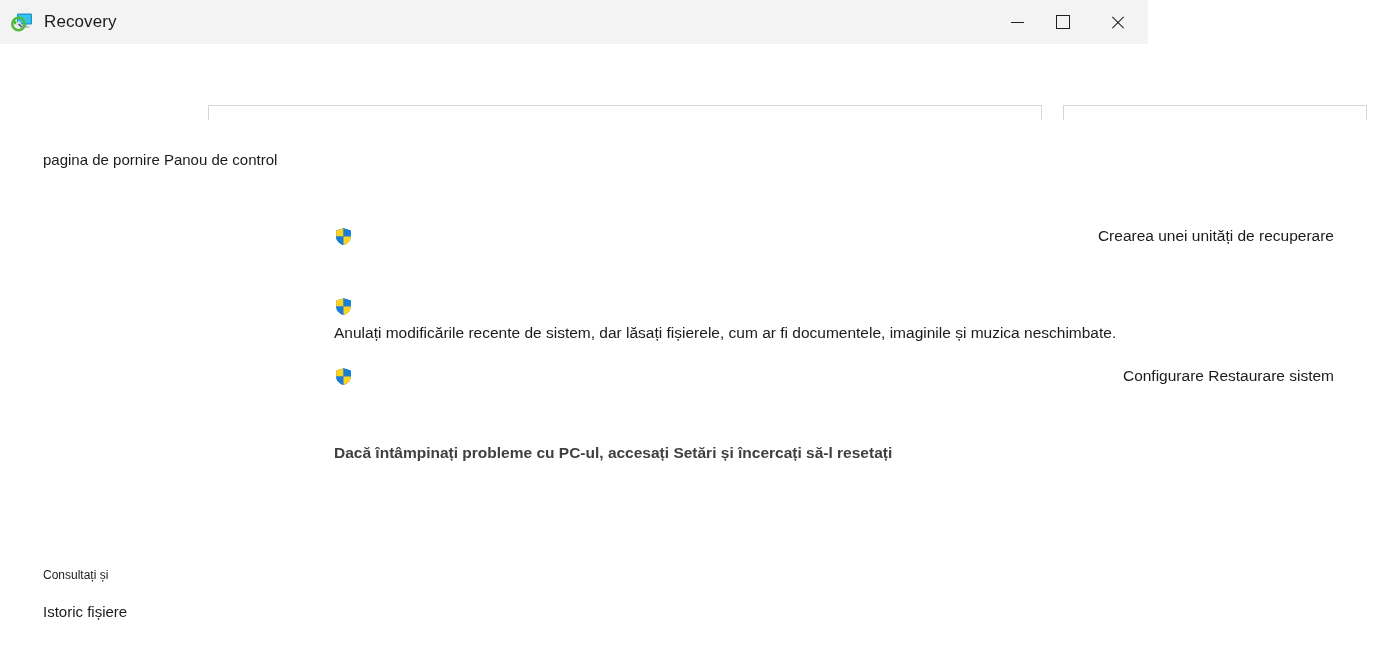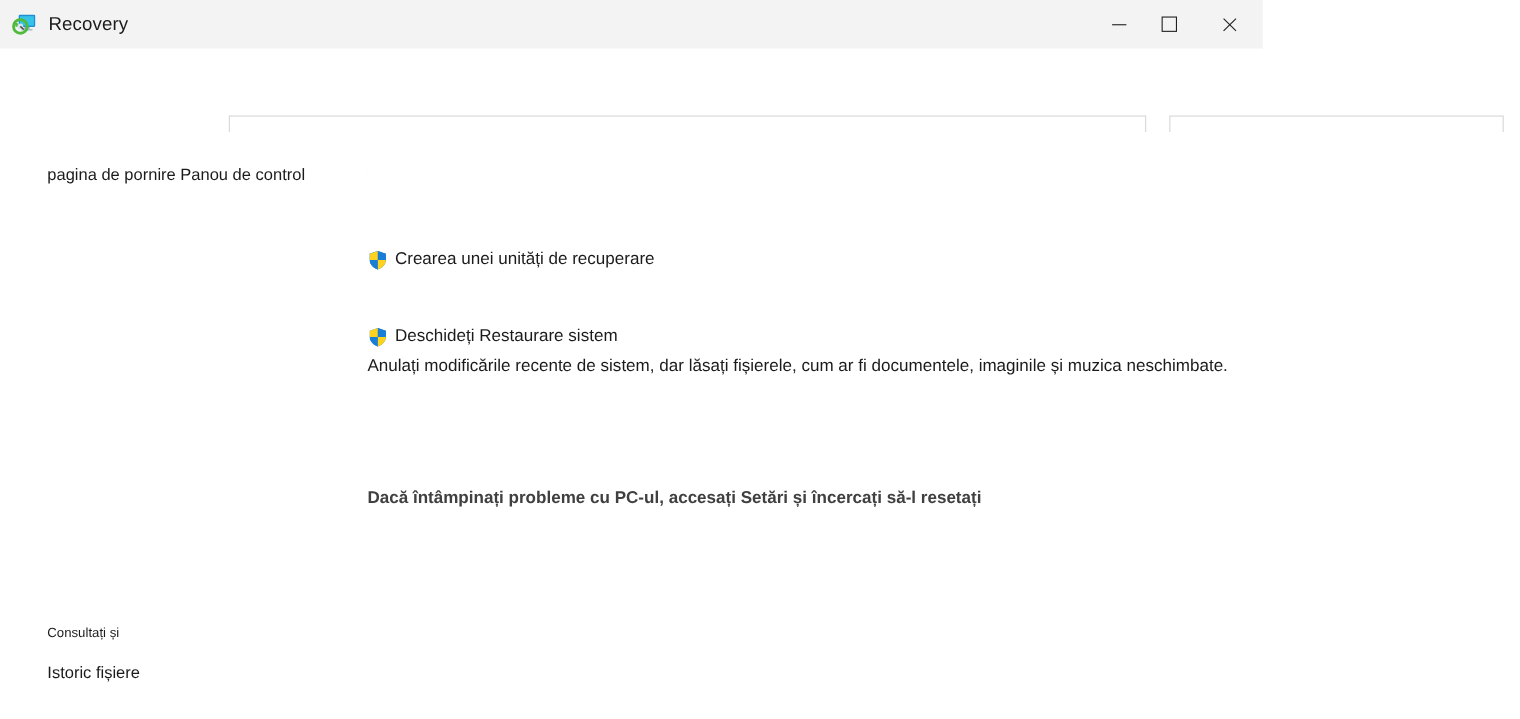--- a/index.html
+++ b/index.html
@@ -272,20 +272,21 @@
     width: 1000px;
   }
   .task-1 { top: 105px; }
   .task-2 { top: 175px; }
   .task-3 { top: 245px; }
 
   .task-link-row {
     display: flex;
     align-items: center;
     height: 22px;
+    justify-content: space-between;
   }
   .shield-icon {
     width: 19px;
     height: 19px;
     flex: none;
     margin-right: 6px;
   }
   .task-link {
     font-size: 15.5px;
     color: #1b1b1b;
@@ -451,22 +452,33 @@
     <div class="task-link-row">
       <span class="shield-icon">
         <svg width="19" height="19" viewBox="0 0 19 19">
           <path d="M9.5 1.2 L16.8 3.6 V9.4 C16.8 13.6 13.6 16.6 9.5 17.9 C5.4 16.6 2.2 13.6 2.2 9.4 V3.6 Z" fill="#1a7fd4"></path>
           <path d="M9.5 1.2 L2.2 3.6 V9.4 H9.5 Z" fill="#ffd21e"></path>
           <path d="M9.5 9.4 H16.8 V3.6 L9.5 1.2 Z" fill="#1a7fd4"></path>
           <path d="M2.2 9.4 H9.5 V17.9 C5.4 16.6 2.2 13.6 2.2 9.4 Z" fill="#1a7fd4"></path>
           <path d="M9.5 9.4 H16.8 C16.8 13.6 13.6 16.6 9.5 17.9 Z" fill="#ffd21e"></path>
         </svg>
       </span>
-      <span class="task-link">Deschideți Restaurare sistem</span>
     </div>
     <div class="task-desc">Anulați modificările recente de sistem, dar lăsați fișierele, cum ar fi documentele, imaginile și muzica neschimbate.</div>
   </div>
 
   <div class="task task-3">
+    <div class="task-link-row">
+      <span class="shield-icon">
+        <svg width="19" height="19" viewBox="0 0 19 19">
+          <path d="M9.5 1.2 L16.8 3.6 V9.4 C16.8 13.6 13.6 16.6 9.5 17.9 C5.4 16.6 2.2 13.6 2.2 9.4 V3.6 Z" fill="#1a7fd4"></path>
+          <path d="M9.5 1.2 L2.2 3.6 V9.4 H9.5 Z" fill="#ffd21e"></path>
+          <path d="M9.5 9.4 H16.8 V3.6 L9.5 1.2 Z" fill="#1a7fd4"></path>
+          <path d="M2.2 9.4 H9.5 V17.9 C5.4 16.6 2.2 13.6 2.2 9.4 Z" fill="#1a7fd4"></path>
+          <path d="M9.5 9.4 H16.8 C16.8 13.6 13.6 16.6 9.5 17.9 Z" fill="#ffd21e"></path>
+        </svg>
+      </span>
+      <span class="task-link">Configurare Restaurare sistem</span>
+    </div>
   </div>
 
   <div class="content-note">Dacă întâmpinați probleme cu PC-ul, accesați Setări și încercați să-l resetați</div>
 </div>
 
 </body></html>

